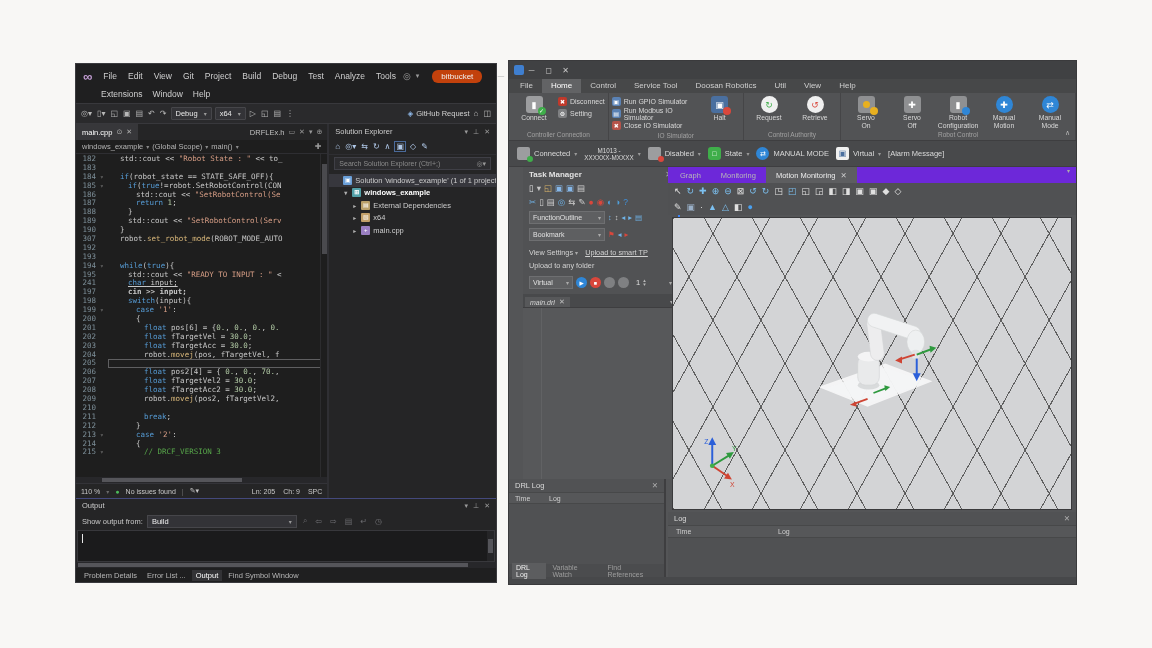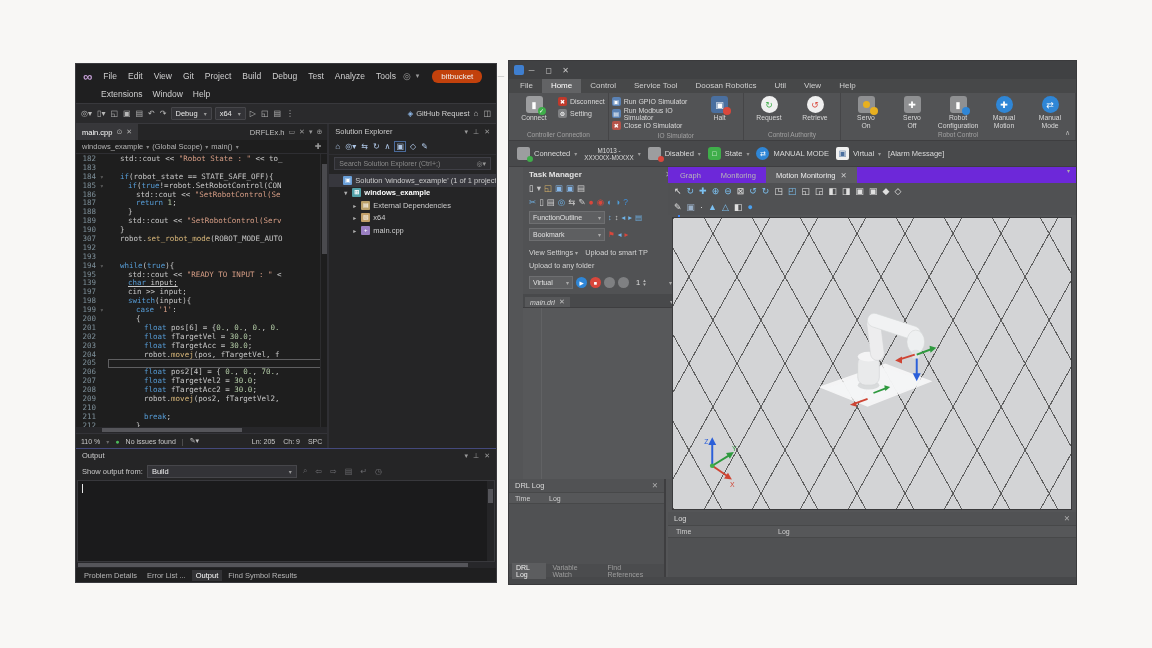--- a/index.html
+++ b/index.html
@@ -70,21 +70,21 @@
   .se-search { height:13px; margin:2px 5px; background:#2d2d30; border:1px solid #3f3f46; color:#8a8a8a;
     display:flex; align-items:center; padding:0 4px; font-size:7px; flex:0 0 auto; }
   .se-search .mag { margin-left:auto; color:#9a9a9a; }
   .se-tree { flex:1 1 auto; padding-top:2px; }
   .se-row { height:12.5px; display:flex; align-items:center; gap:3px; color:#cccccc; font-size:7.5px; white-space:nowrap; overflow:hidden; }
   .se-row .ar { width:7px; color:#b0b0b0; font-size:6px; text-align:center; flex:0 0 auto; }
   .se-row .ic { width:9px; height:9px; border-radius:1px; font-size:6px; line-height:9px; text-align:center; color:#fff; flex:0 0 auto; }
   .se-row.sel { background:#37373d; }
   .se-row.b { color:#ffffff; font-weight:bold; }
 
-  .vs-output { height:134px; border-top:1px solid #44497c; background:#252526; display:flex; flex-direction:column; flex:0 0 auto; }
+  .vs-output { height:84px; border-top:1px solid #44497c; background:#252526; display:flex; flex-direction:column; flex:0 0 auto; }
   .out-title { height:13px; display:flex; align-items:center; padding:0 6px; font-size:7.5px; color:#cccccc; }
   .out-title .icons { margin-left:auto; display:flex; gap:5px; color:#9a9a9a; font-size:7px; }
   .out-ctrl { height:18px; display:flex; align-items:center; gap:4px; padding:0 6px; font-size:7.5px; color:#c8c8c8; }
   .out-dd { width:150px; height:13px; background:#333337; border:1px solid #46464a; display:flex; align-items:center;
     padding:0 4px; color:#f0f0f0; }
   .out-dd .c { margin-left:auto; color:#9a9a9a; font-size:6px; }
   .out-ctrl .gico { color:#6e6e72; font-size:8px; padding:0 2px; }
   .out-body { flex:1 1 auto; background:#1b1b1c; border:1px solid #38383c; margin:0 1px; position:relative; }
   .out-caret { position:absolute; left:4px; top:3px; width:1px; height:9px; background:#e8e8e8; }
   .out-vscroll { position:absolute; right:0; top:0; bottom:0; width:7px; background:#252527; }
@@ -284,22 +284,22 @@
             <div class="cl"><span class="ln">186</span><span class="fold"></span><span class="ct" style="padding-left: 28px;"><span class="tk-p">std::cout &lt;&lt; </span><span class="tk-s">"SetRobotControl(Se</span></span></div>
             <div class="cl"><span class="ln">187</span><span class="fold"></span><span class="ct" style="padding-left: 28px;"><span class="tk-k">return</span><span class="tk-p"> </span><span class="tk-n">1</span><span class="tk-p">;</span></span></div>
             <div class="cl"><span class="ln">188</span><span class="fold"></span><span class="ct" style="padding-left: 20px;"><span class="tk-p">}</span></span></div>
             <div class="cl"><span class="ln">189</span><span class="fold"></span><span class="ct" style="padding-left: 20px;"><span class="tk-p">std::cout &lt;&lt; </span><span class="tk-s">"SetRobotControl(Serv</span></span></div>
             <div class="cl"><span class="ln">190</span><span class="fold"></span><span class="ct" style="padding-left: 12px;"><span class="tk-p">}</span></span></div>
             <div class="cl"><span class="ln">307</span><span class="fold"></span><span class="ct" style="padding-left: 12px;"><span class="tk-p">robot.</span><span class="tk-f">set_robot_mode</span><span class="tk-p">(ROBOT_MODE_AUTO</span></span></div>
             <div class="cl"><span class="ln">192</span><span class="fold"></span><span class="ct" style="padding-left: 4px;"></span></div>
             <div class="cl"><span class="ln">193</span><span class="fold"></span><span class="ct" style="padding-left: 4px;"></span></div>
             <div class="cl"><span class="ln">194</span><span class="fold">▿</span><span class="ct" style="padding-left: 12px;"><span class="tk-k">while</span><span class="tk-p">(</span><span class="tk-k">true</span><span class="tk-p">){</span></span></div>
             <div class="cl"><span class="ln">195</span><span class="fold"></span><span class="ct" style="padding-left: 20px;"><span class="tk-p">std::cout &lt;&lt; </span><span class="tk-s">"READY TO INPUT : "</span><span class="tk-p"> &lt;</span></span></div>
-            <div class="cl"><span class="ln">139</span><span class="fold"></span><span class="ct" style="padding-left: 20px; text-decoration: underline;"><span class="tk-k">char</span><span class="tk-p"> input;</span></span></div>
-            <div class="cl"><span class="ln">197</span><span class="fold"></span><span class="ct" style="padding-left: 20px;"><span class="tk-p">cin &gt;&gt; input;</span></span></div>
+            <div class="cl"><span class="ln">241</span><span class="fold"></span><span class="ct" style="padding-left: 20px; text-decoration: underline;"><span class="tk-k">char</span><span class="tk-p"> input;</span></span></div>
+            <div class="cl"><span class="ln">197</span><span class="fold"></span><span class="ct" style="padding-left: 20px; font-weight: bold;"><span class="tk-p">cin &gt;&gt; input;</span></span></div>
             <div class="cl"><span class="ln">198</span><span class="fold"></span><span class="ct" style="padding-left: 20px;"><span class="tk-k">switch</span><span class="tk-p">(input){</span></span></div>
             <div class="cl"><span class="ln">199</span><span class="fold">▿</span><span class="ct" style="padding-left: 28px;"><span class="tk-k">case</span><span class="tk-p"> </span><span class="tk-s">'1'</span><span class="tk-p">:</span></span></div>
             <div class="cl"><span class="ln">200</span><span class="fold"></span><span class="ct" style="padding-left: 28px;"><span class="tk-p">{</span></span></div>
             <div class="cl"><span class="ln">201</span><span class="fold"></span><span class="ct" style="padding-left: 36px;"><span class="tk-k">float</span><span class="tk-p"> pos[6] = {</span><span class="tk-n">0.</span><span class="tk-p">, </span><span class="tk-n">0.</span><span class="tk-p">, </span><span class="tk-n">0.</span><span class="tk-p">, </span><span class="tk-n">0.</span></span></div>
             <div class="cl"><span class="ln">202</span><span class="fold"></span><span class="ct" style="padding-left: 36px;"><span class="tk-k">float</span><span class="tk-p"> fTargetVel = </span><span class="tk-n">30.0</span><span class="tk-p">;</span></span></div>
             <div class="cl"><span class="ln">203</span><span class="fold"></span><span class="ct" style="padding-left: 36px;"><span class="tk-k">float</span><span class="tk-p"> fTargetAcc = </span><span class="tk-n">30.0</span><span class="tk-p">;</span></span></div>
             <div class="cl"><span class="ln">204</span><span class="fold"></span><span class="ct" style="padding-left: 36px;"><span class="tk-p">robot.</span><span class="tk-f">movej</span><span class="tk-p">(pos, fTargetVel, f</span></span></div>
             <div class="cl cur"><span class="ln">205</span><span class="fold"></span><span class="ct" style="padding-left: 4px;"></span></div>
             <div class="cl"><span class="ln">206</span><span class="fold"></span><span class="ct" style="padding-left: 36px;"><span class="tk-k">float</span><span class="tk-p"> pos2[4] = { </span><span class="tk-n">0.</span><span class="tk-p">, </span><span class="tk-n">0.</span><span class="tk-p">, </span><span class="tk-n">70.</span><span class="tk-p">,</span></span></div>
             <div class="cl"><span class="ln">207</span><span class="fold"></span><span class="ct" style="padding-left: 36px;"><span class="tk-k">float</span><span class="tk-p"> fTargetVel2 = </span><span class="tk-n">30.0</span><span class="tk-p">;</span></span></div>
@@ -411,21 +411,21 @@
             <div class="th"></div>
           </div>
       </div>
       <div class="out-hscroll">
           <div class="th"></div>
         </div>
       <div class="out-tabs" id="out-tabs">
           <span>Problem Details</span>
           <span>Error List ...</span>
           <span class="act">Output</span>
-          <span>Find Symbol Results</span>
+          <span>Find Symbol Window</span>
         </div>
     </div>
   </div>
 
   <div class="dart-window">
     <div class="dt-title">
       <span class="dt-appico"></span>
       <div class="dt-winbtns">
         <span>─</span>
         <span>◻</span>
@@ -619,21 +619,21 @@
               <span class="c" style="margin-left:auto;">▾</span>
           </div>
           <span id="tm-bm-icons" style="display:flex;gap:3px;">
               <span class="tm-ic" style="color: rgb(217, 71, 60); font-size: 7.5px;">⚑</span>
               <span class="tm-ic" style="color: rgb(111, 179, 232); font-size: 7.5px;">◂</span>
               <span class="tm-ic" style="color: rgb(217, 71, 60); font-size: 7.5px;">▸</span>
             </span>
         </div>
         <div class="tm-row" style="padding-top:5px;">
           <span class="tm-link"><span>View Settings</span> <span style="font-size:6px;color:#aaa;">▾</span></span>
-          <span class="tm-link" style="margin-left:4px;">Upload to smart TP</span>
+          <span class="tm-link" style="margin-left:4px;text-decoration:underline;">Upload to smart TP</span>
         </div>
         <div class="tm-row">
           <span class="tm-link">Upload to any folder</span>
         </div>
         <div class="tm-row" style="padding-top:4px;">
           <div class="tm-dd" style="width:44px;">
             <span>Virtual</span>
               <span class="c" style="margin-left:auto;">▾</span>
           </div>
           <span class="tm-circle" style="background:#2f86d6;">▶</span>

